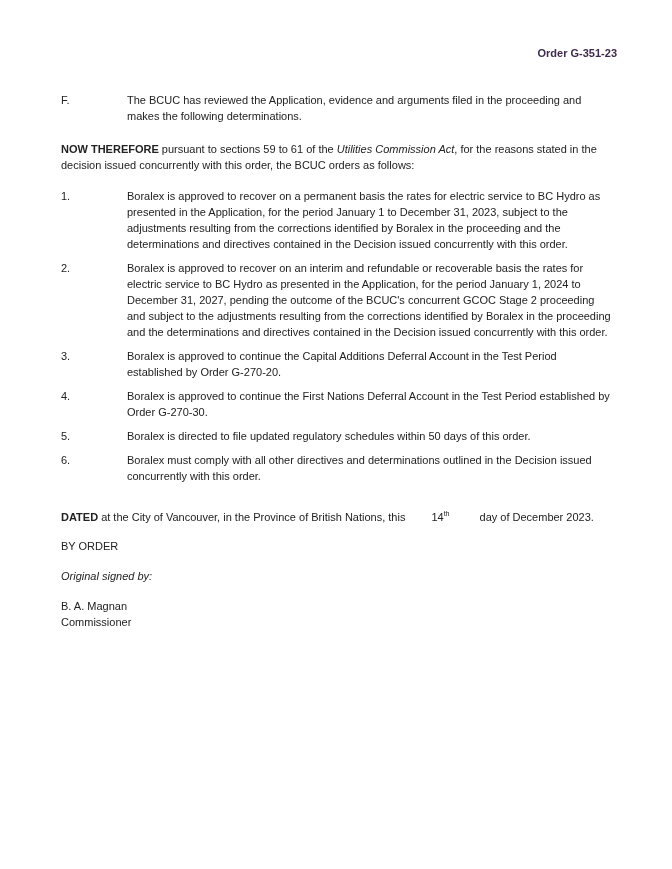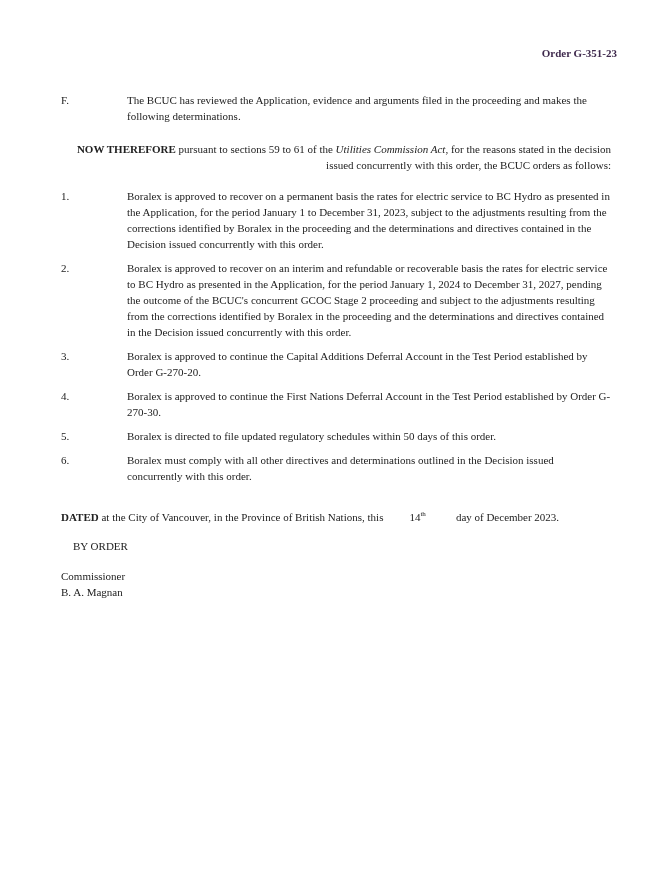--- a/index.html
+++ b/index.html
@@ -5,21 +5,21 @@
   html, body {
     margin: 0;
     padding: 0;
     background: #ffffff;
   }
   .page {
     position: relative;
     width: 672px;
     height: 674px;
     background: #ffffff;
-    font-family: Liberation Serif, serif;
+    font-family: Liberation Sans, sans-serif;
     font-size: 11px;
     line-height: 16px;
     color: #222222;
     box-sizing: border-box;
     padding: 45px 61px 0 61px;
     overflow: hidden;
   }
   .order-number {
     text-align: right;
     font-weight: bold;
@@ -32,33 +32,33 @@
   }
   .hang .item-label {
     width: 18px;
     flex-shrink: 0;
   }
   .hang .item-text {
     flex: 1;
     margin-left: 48px;
   }
   .recital-f { margin-top: 31px; }
-  .now-therefore { margin: 17px 0 0 0; text-align: right; }
+  .now-therefore { margin: 17px 0 0 0; }
   .order-item-1 { margin-top: 15px; }
   .order-item-n { margin-top: 8px; }
   .dated { margin: 25px 0 0 0; }
   .dated .day-blank {
     display: inline-block;
     margin: 0 30px 0 26px;
   }
   .dated sup {
     font-size: 7px;
     line-height: 0;
   }
-  .by-order { margin-top: 13px; margin-left: 12px; }
+  .by-order { margin-top: 13px; }
   .signed-note {
     margin-top: 14px;
     font-style: italic;
   }
   .sig-block { margin-top: 14px; }
   b { font-weight: bold; }
   i { font-style: italic; }
   .footer {
     position: absolute;
     left: 67px;
@@ -112,24 +112,25 @@
 
   <div class="hang order-item-n">
     <span class="item-label">6.</span>
     <span class="item-text">Boralex must comply with all other directives and determinations outlined in the Decision issued concurrently with this order.</span>
   </div>
 
   <p class="dated"><b>DATED</b><span> at the City of Vancouver, in the Province of British Nations, this</span><span class="day-blank"><span>14</span><sup>th</sup></span><span>day of December 2023.</span></p>
 
   <div class="by-order">BY ORDER</div>
 
+  <div class="signed-note">Original signed by:</div>
 
   <div class="sig-block">
+    <div>B. A. Magnan</div>
     <div>Commissioner</div>
-    <div>B. A. Magnan</div>
   </div>
 
   <div class="footer">
     <span>Final Order</span>
     <span>1 of 2</span>
   </div>
 
 </div>
 
 </body></html>

